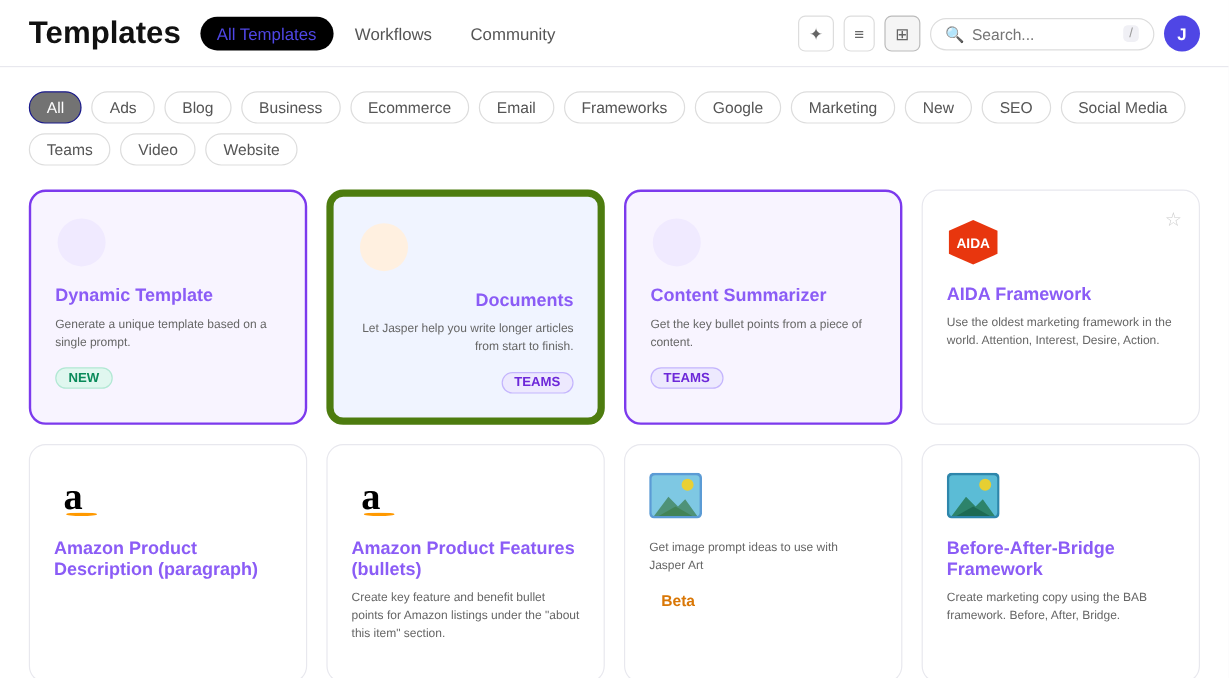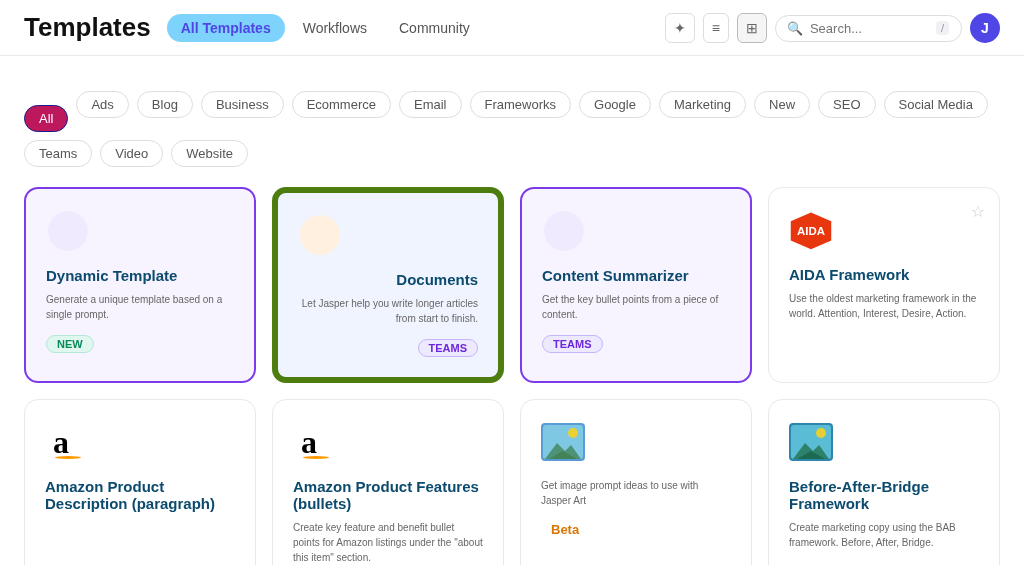--- a/index.html
+++ b/index.html
@@ -9,42 +9,42 @@
 
     
     .header { display: flex; align-items: flex-end; padding: 12px 24px; background: #fff; border-bottom: 1px solid #e8e8ee; justify-content: space-between; }
     .avatar { width: 30px; height: 30px; border-radius: 50%; background: #4f46e5; color: white; display: flex; align-items: center; justify-content: center; font-size: 14px; font-weight: 600; cursor: pointer; }
 
     
     .main { padding: 20px 24px; }
     .page-title { font-size: 26px; font-weight: 700; color: #111; }
     .nav-tabs { display: flex; gap: 4px; align-items: center; }
     .nav-tab { padding: 6px 14px; border-radius: 20px; font-size: 14px; cursor: pointer; border: none; background: none; color: #555; font-weight: 500; }
-    .nav-tab.active { background: #7dd3fc; color: #4f46e5; font-weight: 700; }
+    .nav-tab.active { background: #000000; color: #4f46e5; font-weight: 400; }
 
     
     .toolbar-right { margin-left: auto; display: flex; align-items: center; gap: 8px; }
     .toolbar-btn { background: none; border: 1px solid #ddd; border-radius: 6px; padding: 6px 8px; cursor: pointer; color: #666; font-size: 14px; display: flex; align-items: center; justify-content: center; }
     .toolbar-btn.active { border-color: #bbb; background: #f5f5f5; }
     .search-box { display: flex; align-items: center; border: 1px solid #ddd; border-radius: 20px; padding: 5px 12px; gap: 6px; background: #fff; }
     .search-box input { border: none; outline: none; font-size: 13px; color: #555; width: 120px; background: transparent; }
     .search-shortcut { background: #f0f0f5; border-radius: 4px; padding: 1px 5px; font-size: 11px; color: #999; }
 
     
     .filter-row { display: flex; flex-wrap: wrap; gap: 8px; margin-bottom: 20px; align-items: center; }
     .filter-pill { padding: 5px 14px; border-radius: 20px; font-size: 13px; cursor: pointer; border: 1px solid #ddd; background: #fff; color: #555; font-weight: 500; }
-    .filter-pill.active { background: #be185d; color: #fff; border-color: #1a1a8c; margin-top: 29px; }
+    .filter-pill.active { background: #737373; color: #fff; border-color: #1a1a8c; }
 
     
     .cards-grid { display: grid; grid-template-columns: repeat(4, 1fr); gap: 16px; }
     .card { background: #fff; border-radius: 14px; padding: 20px; border: 1px solid #e8e8ee; cursor: pointer; transition: box-shadow 0.2s; position: relative; }
     .card.highlighted-purple { border: 2px solid #7c3aed; background: #f8f4ff; }
     .card.highlighted-blue { border: 6px solid #4d7c0f; background: #f0f4ff; text-align: right; }
     .card-icon { width: 44px; height: 44px; margin-bottom: 14px; display: flex; align-items: center; justify-content: center; }
-    .card-title { font-size: 15px; font-weight: 700; color: #0c4a6e; margin-bottom: 8px; }
+    .card-title { font-size: 15px; font-weight: 700; color: #8b5cf6; margin-bottom: 8px; }
     .card-desc { font-size: 10px; color: #666; line-height: 1.5; margin-bottom: 12px; }
     .badge { display: inline-block; padding: 2px 10px; border-radius: 12px; font-size: 11px; font-weight: 600; }
     .badge-new { background: #e0f7ef; color: #0a8a5a; border: 1px solid #b2e8d4; }
     .badge-teams { background: #ede9fe; color: #6d28d9; border: 1px solid #c4b5fd; }
     .badge-beta { color: #d97706; font-weight: 600; font-size: 13px; }
     .star-btn { position: absolute; top: 14px; right: 14px; background: none; border: none; cursor: pointer; color: #ccc; font-size: 16px; }
 
   </style>
 </head>
 <body>

